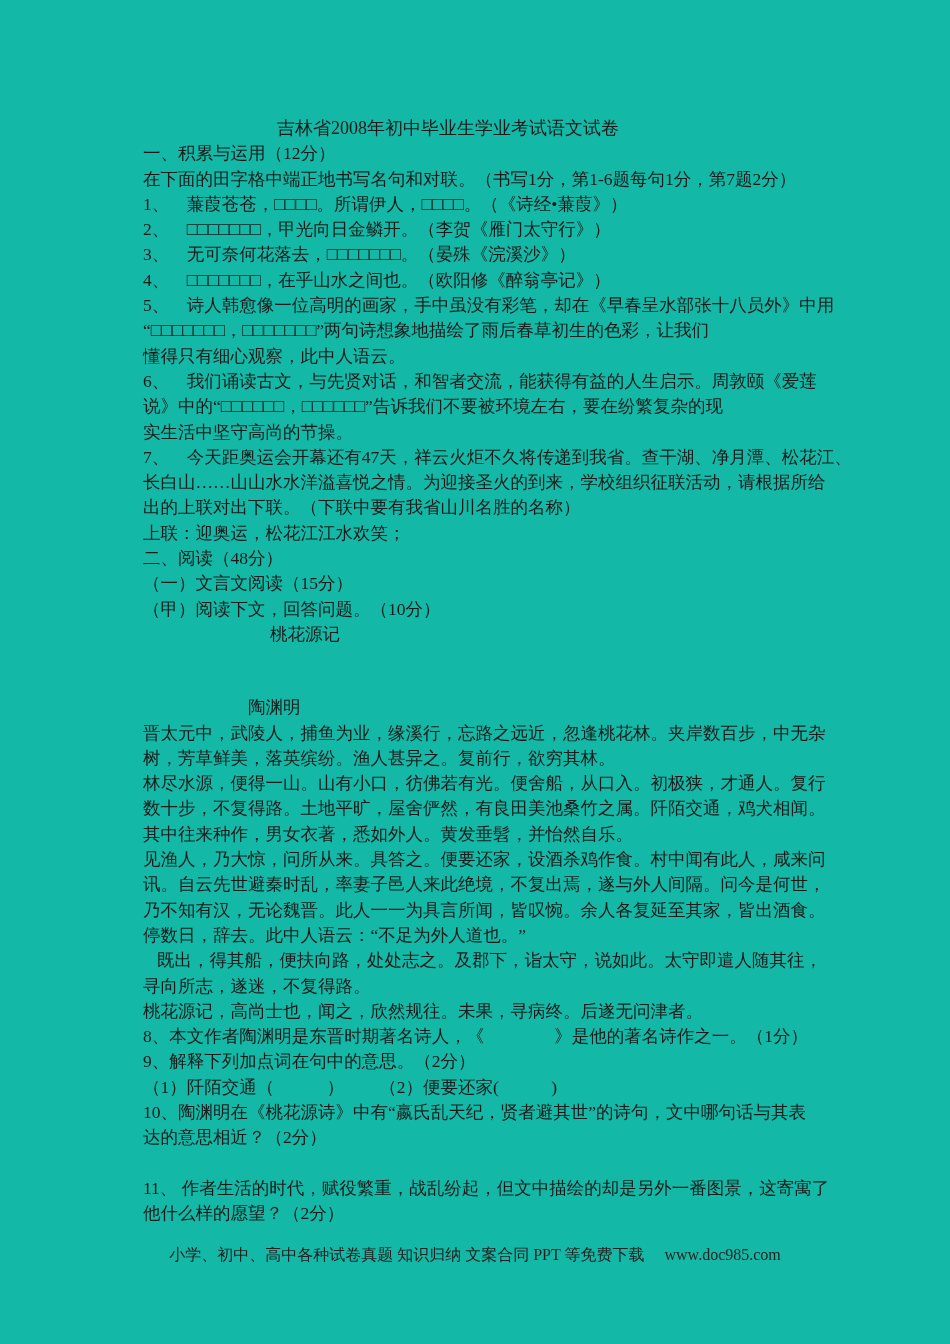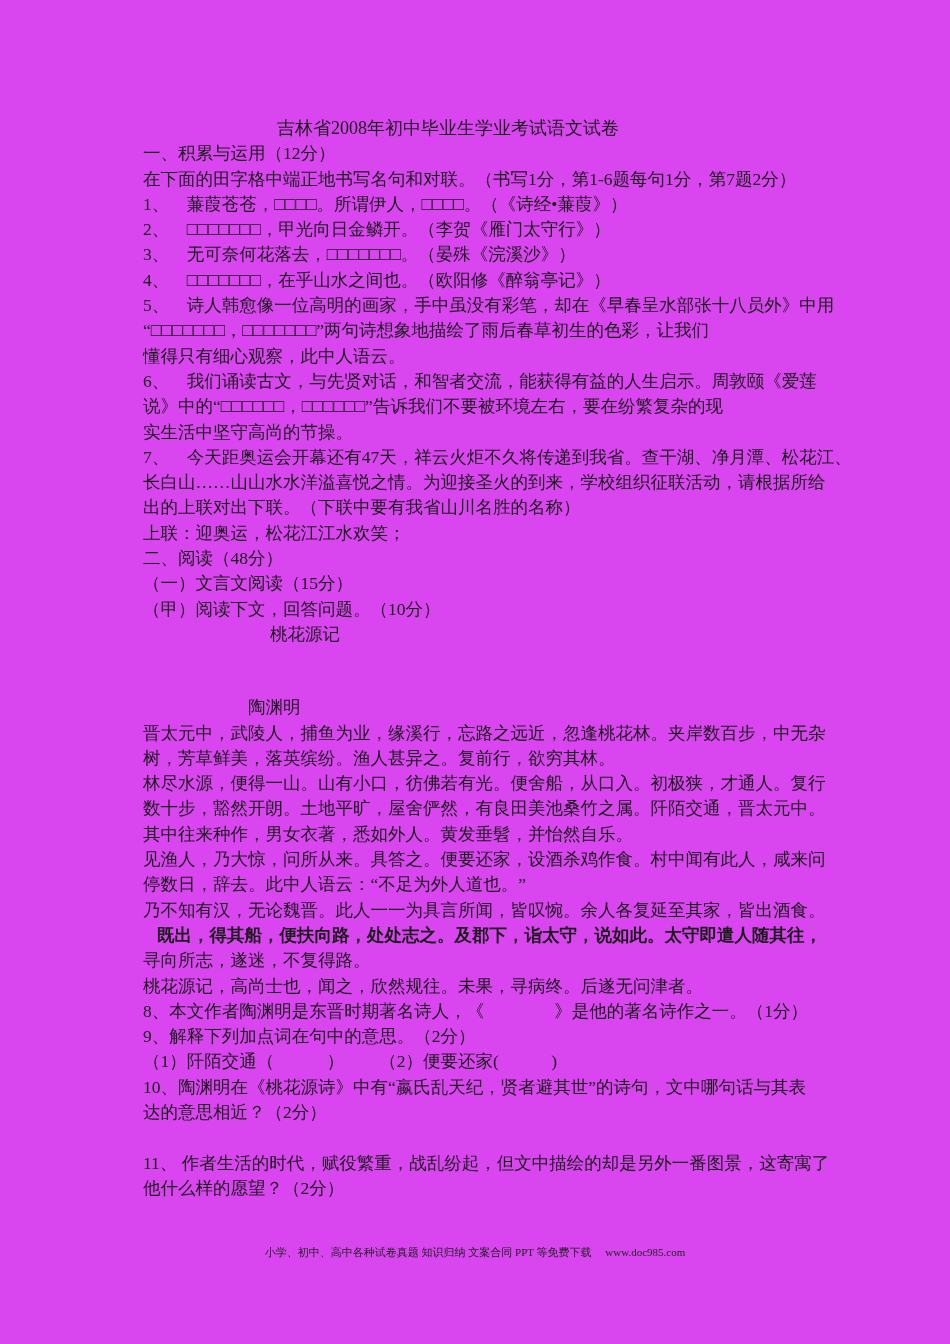--- a/index.html
+++ b/index.html
@@ -1,19 +1,19 @@
 <!DOCTYPE html>
 <html><head>
 <meta charset="utf-8">
 <style>
   html,body{margin:0;padding:0;background:#ffffff;}
   .page{
     position:relative;
     width:950px;height:1344px;
-    background:#d946ef;
+    background:#14b8a6;
     color:#1b1b1b;
     font-family:"Liberation Serif","DejaVu Serif",serif;
     overflow:hidden;
   }
   .content{
     position:absolute;
     left:143px;top:116px;
     width:672px;
     font-size:17.5px;
   }
@@ -25,21 +25,21 @@
   .title-line{
     text-align:center;
     padding-right:62px;
     font-size:18px;
   }
   .footer{
     position:absolute;
     left:0;top:1245px;
     width:950px;
     text-align:center;
-    font-size:11px;
+    font-size:16px;
     color:#222222;
     white-space:pre;
   }
 </style>
 </head>
 <body>
 
 <div class="page">
   <div class="content">
     <div class="line title-line">吉林省2008年初中毕业生学业考试语文试卷</div>
@@ -61,26 +61,27 @@
       <div class="line">出的上联对出下联。（下联中要有我省山川名胜的名称）</div>
       <div class="line">上联：迎奥运，松花江江水欢笑；</div>
       <div class="line">二、阅读（48分）</div>
       <div class="line">（一）文言文阅读（15分）</div>
       <div class="line">（甲）阅读下文，回答问题。（10分）</div>
       <div class="line" style="padding-left: 127px;">桃花源记</div>
       <div class="line" style="padding-left: 105px; margin-top: 48px;">陶渊明</div>
       <div class="line">晋太元中，武陵人，捕鱼为业，缘溪行，忘路之远近，忽逢桃花林。夹岸数百步，中无杂</div>
       <div class="line">树，芳草鲜美，落英缤纷。渔人甚异之。复前行，欲穷其林。</div>
       <div class="line">林尽水源，便得一山。山有小口，彷佛若有光。便舍船，从口入。初极狭，才通人。复行</div>
-      <div class="line">数十步，豁然开朗。土地平旷，屋舍俨然，有良田美池桑竹之属。阡陌交通，晋太元中。</div>
+      <div class="line">数十步，不复得路。土地平旷，屋舍俨然，有良田美池桑竹之属。阡陌交通，鸡犬相闻。</div>
       <div class="line">其中往来种作，男女衣著，悉如外人。黄发垂髫，并怡然自乐。</div>
       <div class="line">见渔人，乃大惊，问所从来。具答之。便要还家，设酒杀鸡作食。村中闻有此人，咸来问</div>
+      <div class="line">讯。自云先世避秦时乱，率妻子邑人来此绝境，不复出焉，遂与外人间隔。问今是何世，</div>
+      <div class="line">乃不知有汉，无论魏晋。此人一一为具言所闻，皆叹惋。余人各复延至其家，皆出酒食。</div>
       <div class="line">停数日，辞去。此中人语云：“不足为外人道也。”</div>
-      <div class="line">乃不知有汉，无论魏晋。此人一一为具言所闻，皆叹惋。余人各复延至其家，皆出酒食。</div>
-      <div class="line" style="padding-left: 14px; font-weight: bold;">既出，得其船，便扶向路，处处志之。及郡下，诣太守，说如此。太守即遣人随其往，</div>
+      <div class="line" style="padding-left: 14px;">既出，得其船，便扶向路，处处志之。及郡下，诣太守，说如此。太守即遣人随其往，</div>
       <div class="line">寻向所志，遂迷，不复得路。</div>
       <div class="line">桃花源记，高尚士也，闻之，欣然规往。未果，寻病终。后遂无问津者。</div>
       <div class="line">8、本文作者陶渊明是东晋时期著名诗人，《　　　　》是他的著名诗作之一。（1分）</div>
       <div class="line">9、解释下列加点词在句中的意思。（2分）</div>
       <div class="line">（1）阡陌交通（　　　）　　（2）便要还家(　　　)</div>
       <div class="line">10、陶渊明在《桃花源诗》中有“嬴氏乱天纪，贤者避其世”的诗句，文中哪句话与其表</div>
       <div class="line">达的意思相近？（2分）</div>
       <div class="line">&nbsp;</div>
       <div class="line">11、 作者生活的时代，赋役繁重，战乱纷起，但文中描绘的却是另外一番图景，这寄寓了</div>
       <div class="line">他什么样的愿望？（2分）</div>

